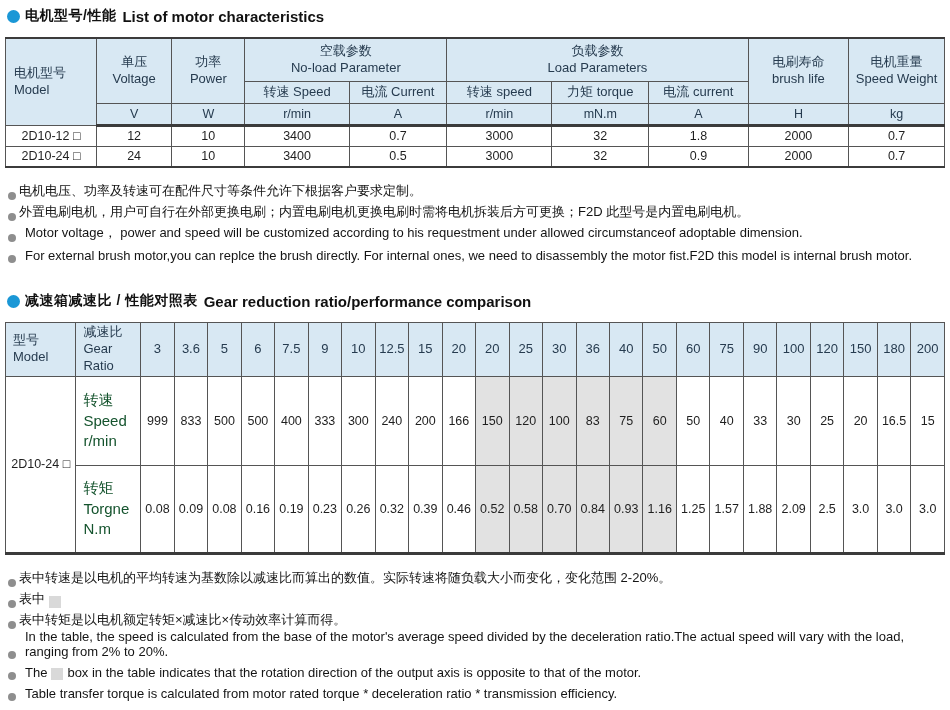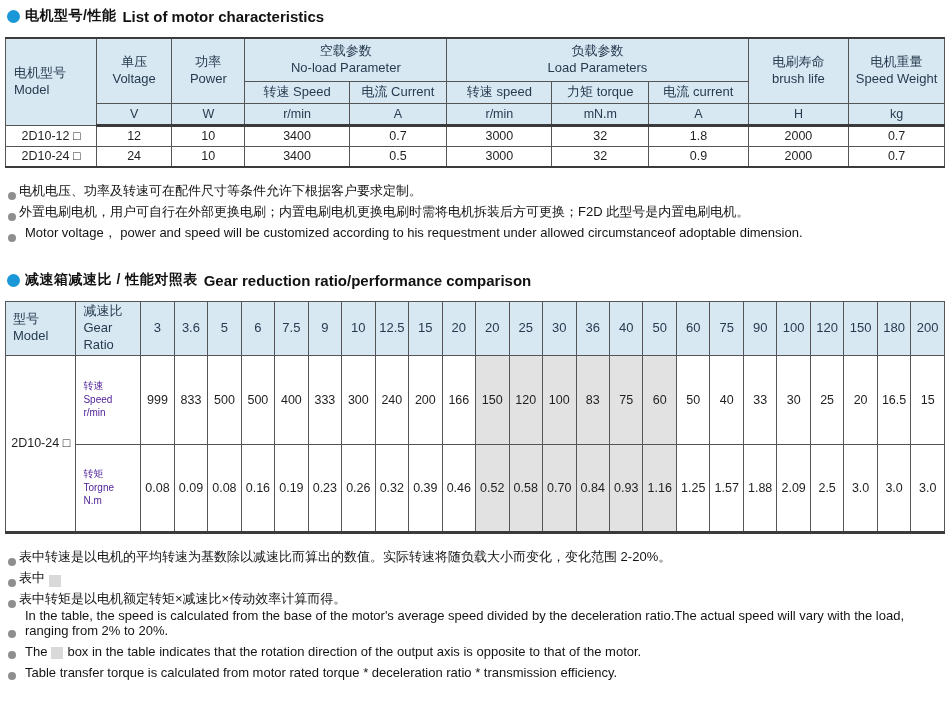--- a/index.html
+++ b/index.html
@@ -32,21 +32,21 @@
   #table1 .srow th { height: 22px; }
   #table1 .drow { height: 21px; }
   #table1 .model-h { text-align: left; padding-left: 8px; }
 
   #table2 { border-top: 1.5px solid #3b3b3b; border-bottom: 3px solid #3b3b3b; margin-top: 12px; }
   #table2 .hrow { height: 43px; }
   #table2 .hrow th { font-size: 13px; }
   #table2 .left { text-align: left; padding-left: 7px; }
   #table2 .speed-row { height: 89px; }
   #table2 .torque-row { height: 88px; }
-  #table2 .lbl { font-size: 10px; line-height: 1.35; color: #4c1d95; }
+  #table2 .lbl { font-size: 15px; line-height: 1.35; color: #14532d; }
   #table2 .shaded { background: #e2e2e2; }
   #table2 .model-cell { font-size: 12.5px; }
 
   
   .notes { margin-top: 11px; }
   .note { display: flex; align-items: flex-end; min-height: 21px; margin-left: 3px; }
   .nb { width: 8px; height: 8px; border-radius: 50%; background: #8e8e8e; flex: none; margin-right: 3px; }
   .note.en-note .nb { margin-right: 9px; }
   .note .txt { font-size: 13px; color: #141414; }
   .note.en-note .txt { font-size: 13px; }
@@ -157,20 +157,24 @@
     <span class="nb"></span>
     <span class="txt">电机电压、功率及转速可在配件尺寸等条件允许下根据客户要求定制。</span>
   </div>
   <div class="note">
     <span class="nb"></span>
     <span class="txt">外置电刷电机，用户可自行在外部更换电刷；内置电刷电机更换电刷时需将电机拆装后方可更换；F2D 此型号是内置电刷电机。</span>
   </div>
   <div class="note en-note">
     <span class="nb"></span>
     <span class="txt">Motor voltage， power and speed will be customized according to his requestment under allowed circumstanceof adoptable dimension.</span>
+  </div>
+  <div class="note en-note">
+    <span class="nb"></span>
+    <span class="txt">For external brush motor,you can replce the brush directly. For internal ones, we need to disassembly the motor fist.F2D this model is internal brush motor.</span>
   </div>
 </div>
 
 <div class="sec-title gap-title">
   <span class="tb"></span>
   <span class="cn">减速箱减速比 / 性能对照表</span>
   <span class="en">Gear reduction ratio/performance comparison</span>
 </div>
 
 <table id="table2">

